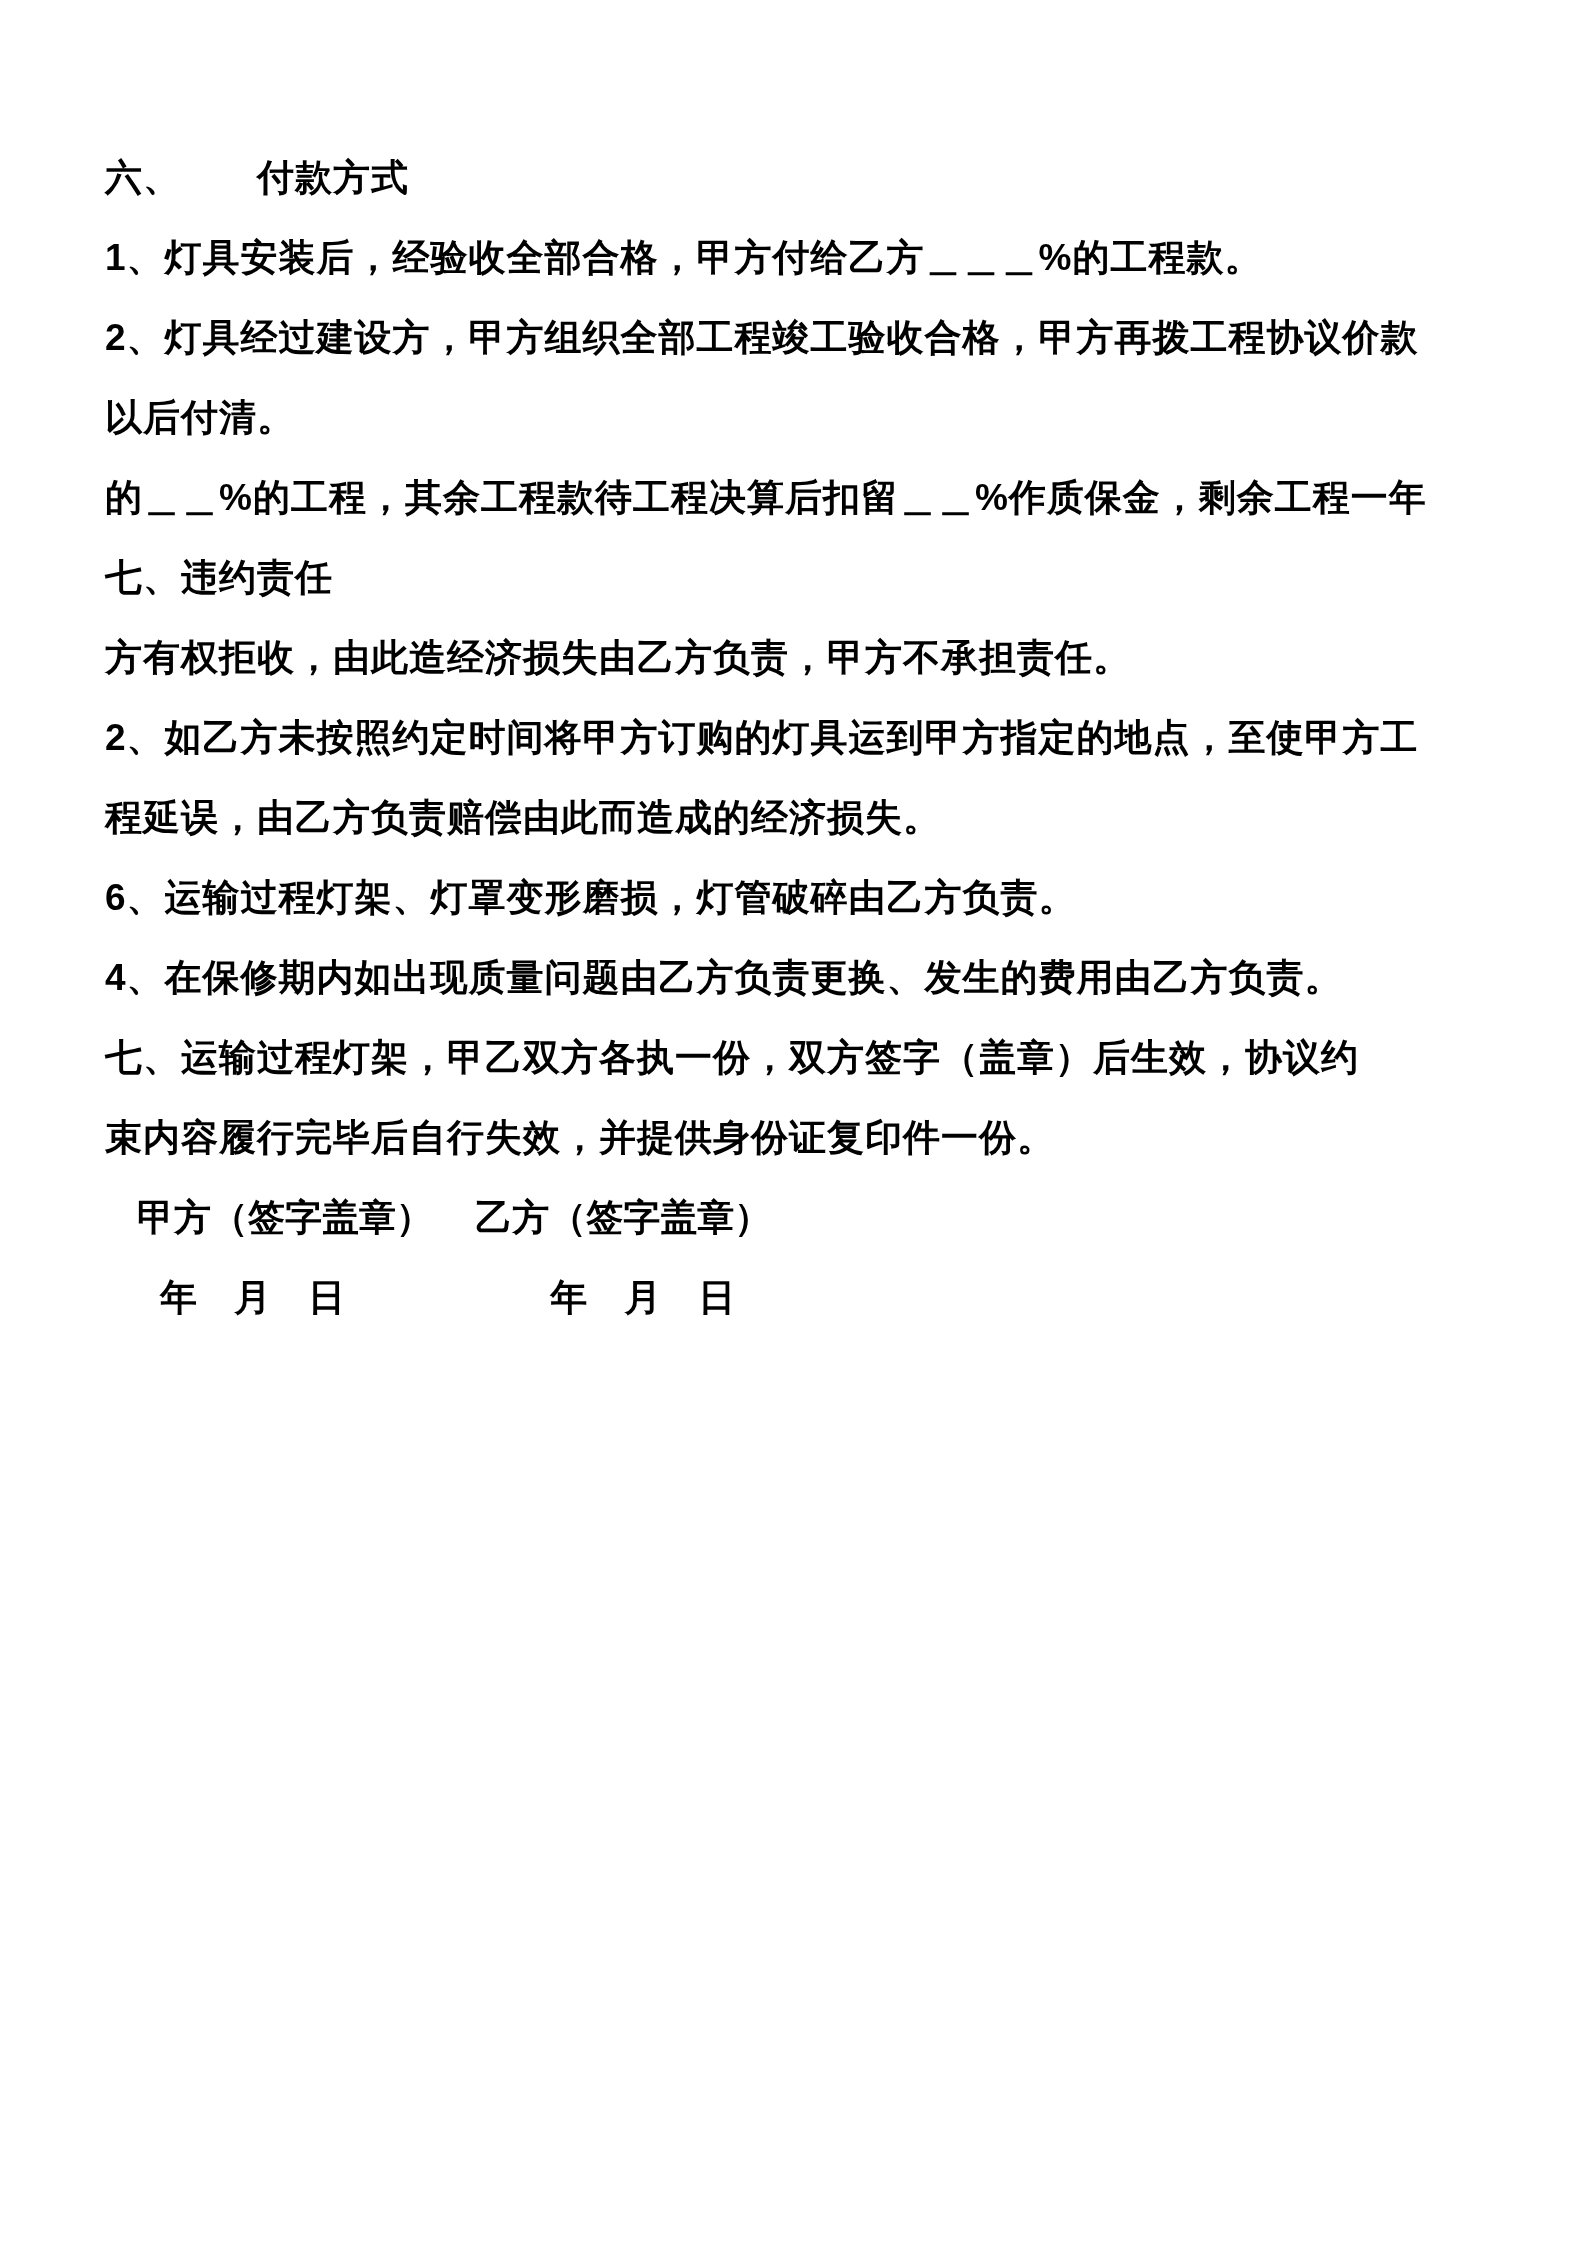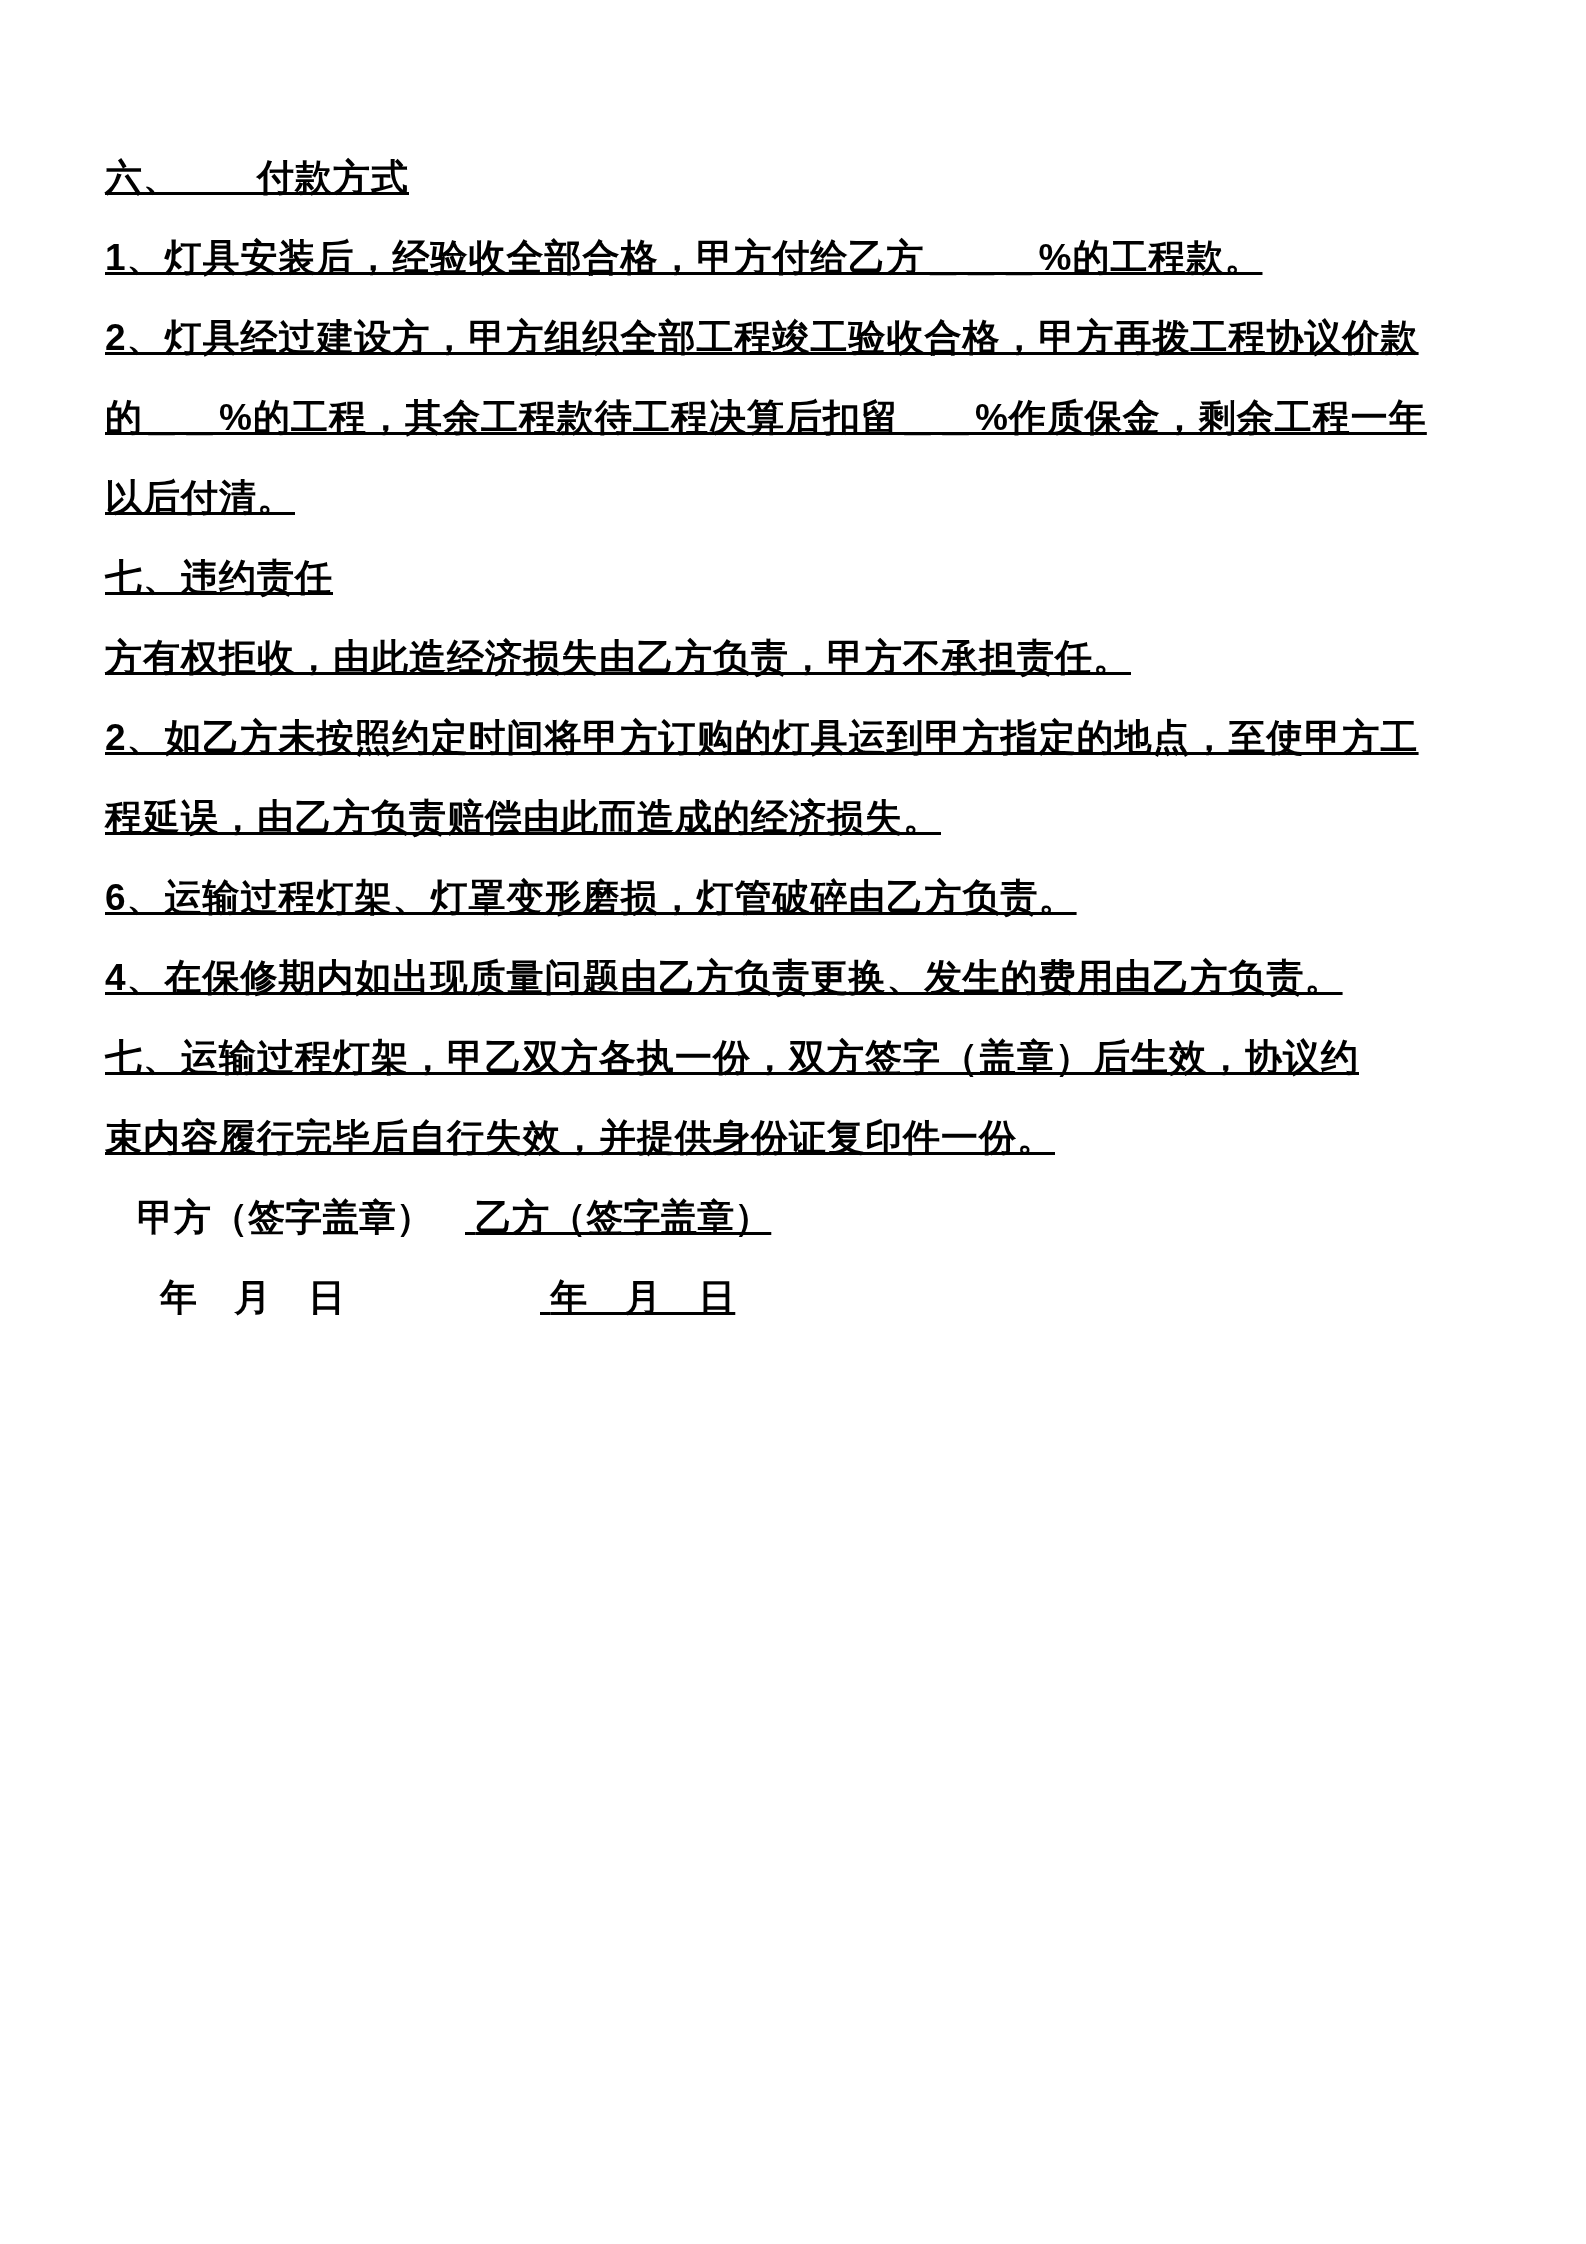--- a/index.html
+++ b/index.html
@@ -15,21 +15,20 @@
     overflow: hidden;
     font-family: "Liberation Sans", "DejaVu Sans", sans-serif;
     font-weight: bold;
     color: #000000;
   }
   .doc-body {
     position: absolute;
     top: 138px;
     left: 105px;
     right: 88px;
-    text-decoration: underline;
   }
   .doc-line {
     height: 80px;
     line-height: 80px;
     font-size: 37px;
     white-space: nowrap;
     letter-spacing: 1px;
   }
   .sig-row {
     height: 80px;
@@ -56,22 +55,22 @@
 </style>
 </head>
 <body>
 
 <div class="page">
   <div class="doc-body">
 
     <div class="doc-line">六、　　付款方式</div>
     <div class="doc-line">1、灯具安装后，经验收全部合格，甲方付给乙方＿＿＿%的工程款。</div>
     <div class="doc-line">2、灯具经过建设方，甲方组织全部工程竣工验收合格，甲方再拨工程协议价款</div>
+    <div class="doc-line">以后付清。</div>
     <div class="doc-line">的＿＿%的工程，其余工程款待工程决算后扣留＿＿%作质保金，剩余工程一年</div>
-    <div class="doc-line">以后付清。</div>
     <div class="doc-line">七、违约责任</div>
     <div class="doc-line">方有权拒收，由此造经济损失由乙方负责，甲方不承担责任。</div>
     <div class="doc-line">2、如乙方未按照约定时间将甲方订购的灯具运到甲方指定的地点，至使甲方工</div>
     <div class="doc-line">程延误，由乙方负责赔偿由此而造成的经济损失。</div>
     <div class="doc-line">6、运输过程灯架、灯罩变形磨损，灯管破碎由乙方负责。</div>
     <div class="doc-line">4、在保修期内如出现质量问题由乙方负责更换、发生的费用由乙方负责。</div>
     <div class="doc-line">七、运输过程灯架，甲乙双方各执一份，双方签字（盖章）后生效，协议约</div>
     <div class="doc-line">束内容履行完毕后自行失效，并提供身份证复印件一份。</div>
 
     <div class="sig-row">

